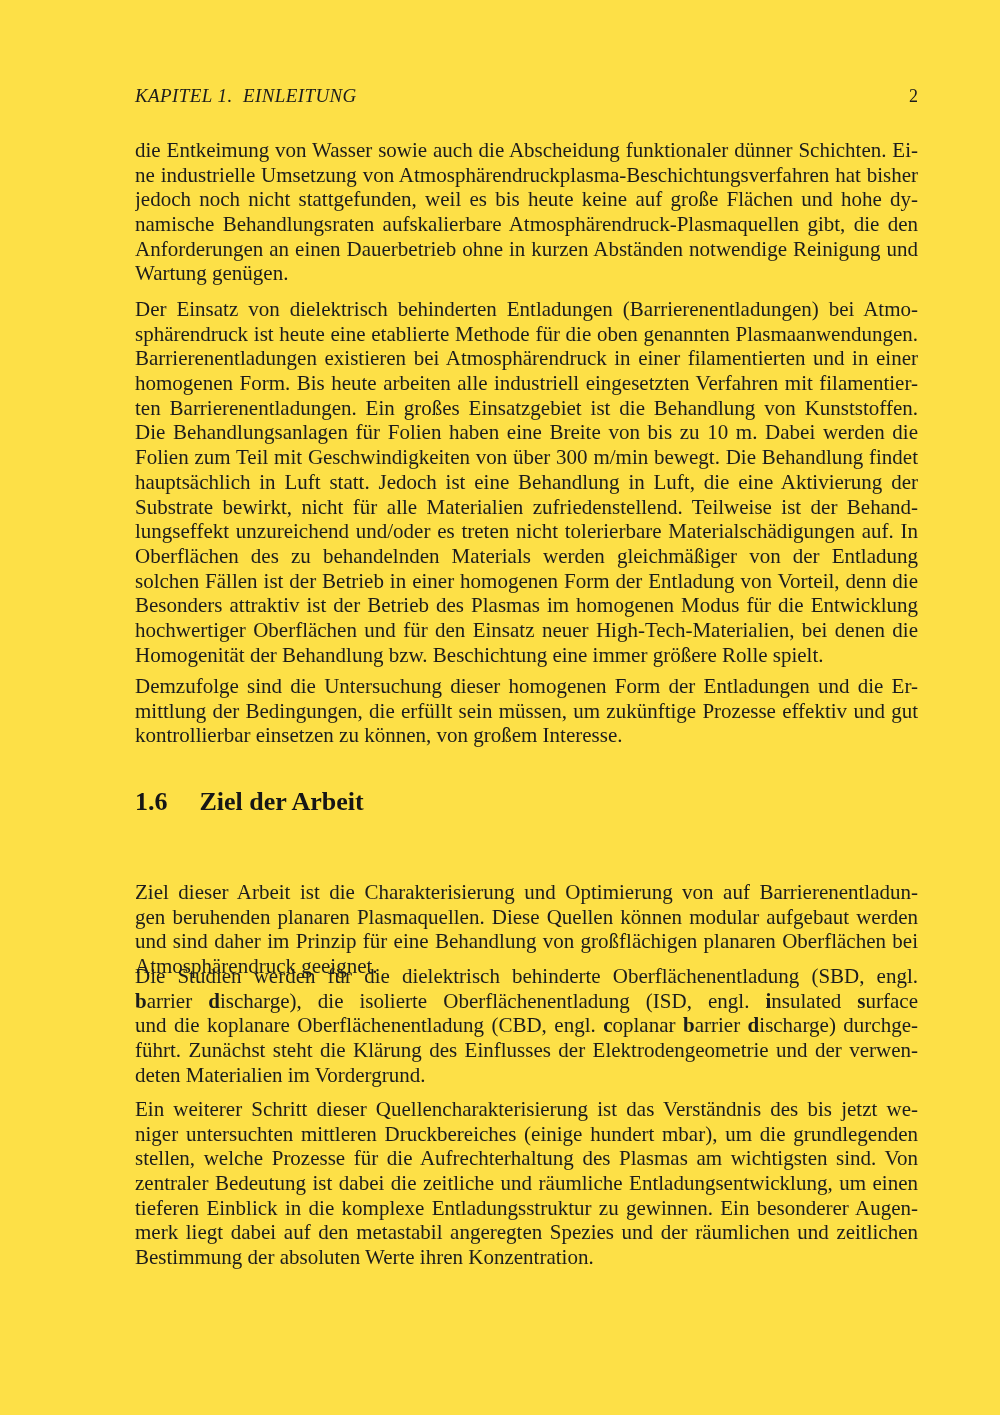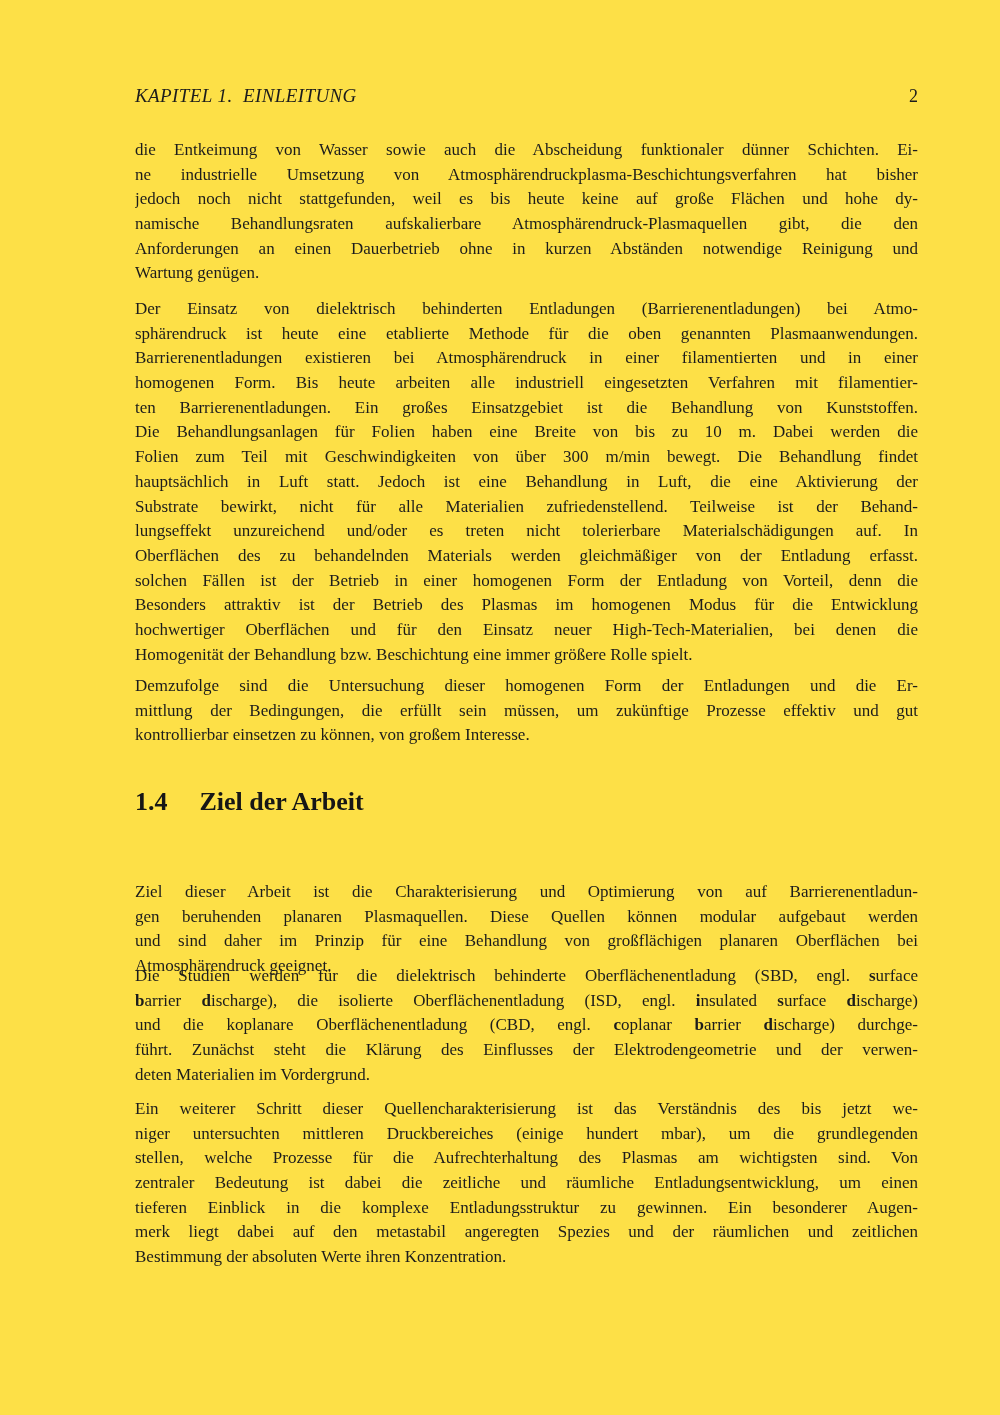--- a/index.html
+++ b/index.html
@@ -35,21 +35,21 @@
   }
   .pagenum {
     font-size: 18px;
     font-style: normal;
   }
   .paragraph {
     position: absolute;
     left: 0; width: 783px;
   }
   .line {
-    font-size: 17px;
+    font-size: 21px;
     line-height: 24.7px;
     height: 24.7px;
     text-align: justify;
     text-align-last: justify;
     -moz-text-align-last: justify;
     white-space: normal;
     overflow: hidden;
   }
   .line.last {
     text-align-last: left;
@@ -101,21 +101,21 @@
           <div class="line">solchen Fällen ist der Betrieb in einer homogenen Form der Entladung von Vorteil, denn die</div>
           <div class="line">Besonders attraktiv ist der Betrieb des Plasmas im homogenen Modus für die Entwicklung</div>
           <div class="line">hochwertiger Oberflächen und für den Einsatz neuer High-Tech-Materialien, bei denen die</div>
           <div class="line last">Homogenität der Behandlung bzw. Beschichtung eine immer größere Rolle spielt.</div>
         </div>
         <div class="paragraph" style="top: 674px;">
           <div class="line">Demzufolge sind die Untersuchung dieser homogenen Form der Entladungen und die Er-</div>
           <div class="line">mittlung der Bedingungen, die erfüllt sein müssen, um zukünftige Prozesse effektiv und gut</div>
           <div class="line last">kontrollierbar einsetzen zu können, von großem Interesse.</div>
         </div>
-        <div class="section-heading" style="top: 783px;"><span class="sec-num">1.4</span><span>Ziel der Arbeit</span></div>
+        <div class="section-heading" style="top: 783px;"><span class="sec-num">1.6</span><span>Ziel der Arbeit</span></div>
         <div class="paragraph" style="top: 880px; font-family: Liberation Serif, serif;">
           <div class="line">Ziel dieser Arbeit ist die Charakterisierung und Optimierung von auf Barrierenentladun-</div>
           <div class="line">gen beruhenden planaren Plasmaquellen. Diese Quellen können modular aufgebaut werden</div>
           <div class="line">und sind daher im Prinzip für eine Behandlung von großflächigen planaren Oberflächen bei</div>
           <div class="line last">Atmosphärendruck geeignet.</div>
         </div>
         <div class="paragraph" style="top: 964px;">
           <div class="line"><span>Die Studien werden für die dielektrisch behinderte Oberflächenentladung (SBD, engl. </span><span class="b">s</span><span>urface</span></div>
           <div class="line"><span class="b">b</span><span>arrier </span><span class="b">d</span><span>ischarge), die isolierte Oberflächenentladung (ISD, engl. </span><span class="b">i</span><span>nsulated </span><span class="b">s</span><span>urface </span><span class="b">d</span><span>ischarge)</span></div>
           <div class="line"><span>und die koplanare Oberflächenentladung (CBD, engl. </span><span class="b">c</span><span>oplanar </span><span class="b">b</span><span>arrier </span><span class="b">d</span><span>ischarge) durchge-</span></div>

